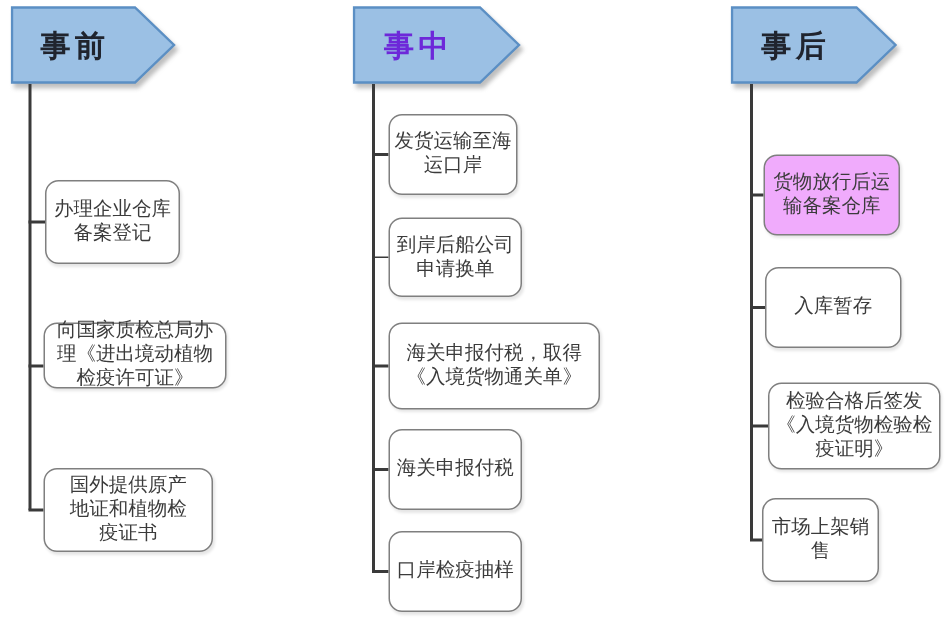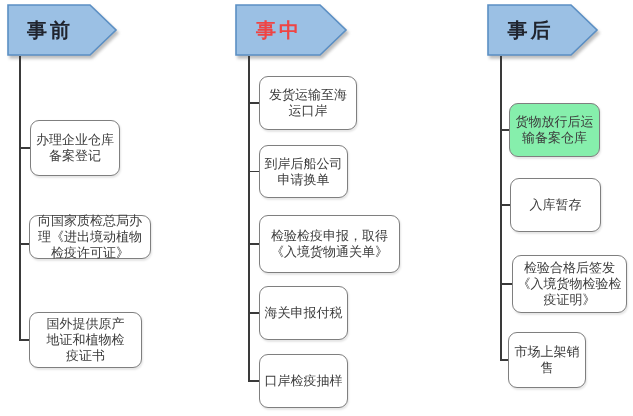--- a/index.html
+++ b/index.html
@@ -73,54 +73,54 @@
   <div class="node" style="left: 29px; top: 312px; width: 113px; height: 56px; border: 1.4px solid rgb(127, 127, 127); background: rgb(255, 255, 255); color: rgb(59, 59, 59);">国外提供原产
 地证和植物检
 疫证书</div>
 </div>
 
   <div class="column">
     <div class="arrow-wrap" style="left: 235px; top: 4px; width: 113px; height: 52px;">
       <svg class="arrow-svg" xmlns="http://www.w3.org/2000/svg" width="113" height="52">
         <polygon points="1,1 85,1 111,26 85,51 1,51" fill="#9BC0E4" stroke="#5B8FC4" stroke-width="1.6"></polygon>
       </svg>
-      <span class="arrow-label" style="width: 85px; color: #ef4444;">事中</span>
+      <span class="arrow-label" style="width: 85px; color: #6d28d9;">事中</span>
     </div>
     <div class="vline" style="left: 248px; top: 56px; height: 325px; background: rgb(58, 58, 58);"></div>
 
   <div class="stub" style="left: 248px; top: 102.2px; width: 11px; background: rgb(58, 58, 58);"></div>
-  <div class="node" style="left: 259px; top: 76px; width: 98px; height: 54px; border: 1.4px solid rgb(127, 127, 127); background: rgb(255, 255, 255); color: rgb(59, 59, 59);">发货运输至海
+  <div class="node" style="left: 259px; top: 76px; width: 86px; height: 54px; border: 1.4px solid rgb(127, 127, 127); background: rgb(255, 255, 255); color: rgb(59, 59, 59);">发货运输至海
 运口岸</div>
 
   <div class="stub" style="left: 248px; top: 170.7px; width: 11px; background: rgb(58, 58, 58);"></div>
   <div class="node" style="left: 259px; top: 145px; width: 89px; height: 53px; border: 1.4px solid rgb(127, 127, 127); background: rgb(255, 255, 255); color: rgb(59, 59, 59);">到岸后船公司
 申请换单</div>
 
   <div class="stub" style="left: 248px; top: 243.2px; width: 11px; background: rgb(58, 58, 58);"></div>
-  <div class="node" style="left: 259px; top: 215px; width: 141px; height: 58px; border: 1.4px solid rgb(127, 127, 127); background: rgb(255, 255, 255); color: rgb(59, 59, 59);">检验检疫申报，取得
+  <div class="node" style="left: 259px; top: 215px; width: 141px; height: 58px; border: 1.4px solid rgb(127, 127, 127); background: rgb(255, 255, 255); color: rgb(59, 59, 59);">海关申报付税，取得
 《入境货物通关单》</div>
 
   <div class="stub" style="left: 248px; top: 312.2px; width: 11px; background: rgb(58, 58, 58);"></div>
   <div class="node" style="left: 259px; top: 286px; width: 89px; height: 54px; border: 1.4px solid rgb(127, 127, 127); background: rgb(255, 255, 255); color: rgb(59, 59, 59);">海关申报付税</div>
 
   <div class="stub" style="left: 248px; top: 380.2px; width: 11px; background: rgb(58, 58, 58);"></div>
   <div class="node" style="left: 259px; top: 354px; width: 89px; height: 54px; border: 1.4px solid rgb(127, 127, 127); background: rgb(255, 255, 255); color: rgb(59, 59, 59);">口岸检疫抽样</div>
 </div>
 
   <div class="column">
     <div class="arrow-wrap" style="left: 487px; top: 4px; width: 112px; height: 52px;">
       <svg class="arrow-svg" xmlns="http://www.w3.org/2000/svg" width="112" height="52">
         <polygon points="1,1 84,1 110,26 84,51 1,51" fill="#9BC0E4" stroke="#5B8FC4" stroke-width="1.6"></polygon>
       </svg>
       <span class="arrow-label" style="width: 84px; color: rgb(32, 36, 46);">事后</span>
     </div>
     <div class="vline" style="left: 500px; top: 56px; height: 304px; background: rgb(58, 58, 58);"></div>
 
   <div class="stub" style="left: 500px; top: 129.2px; width: 9px; background: rgb(58, 58, 58);"></div>
-  <div class="node" style="left: 509px; top: 103px; width: 91px; height: 54px; border: 1.4px solid rgb(127, 127, 127); background: #86efac; color: rgb(59, 59, 59);">货物放行后运
+  <div class="node" style="left: 509px; top: 103px; width: 91px; height: 54px; border: 1.4px solid rgb(127, 127, 127); background: #f0abfc; color: rgb(59, 59, 59);">货物放行后运
 输备案仓库</div>
 
   <div class="stub" style="left: 500px; top: 204.2px; width: 10px; background: rgb(58, 58, 58);"></div>
   <div class="node" style="left: 510px; top: 178px; width: 91px; height: 54px; border: 1.4px solid rgb(127, 127, 127); background: rgb(255, 255, 255); color: rgb(59, 59, 59);">入库暂存</div>
 
   <div class="stub" style="left: 500px; top: 283.2px; width: 12px; background: rgb(58, 58, 58);"></div>
   <div class="node" style="left: 512px; top: 255px; width: 115px; height: 58px; border: 1.4px solid rgb(127, 127, 127); background: rgb(255, 255, 255); color: rgb(59, 59, 59);">检验合格后签发
 《入境货物检验检
 疫证明》</div>
 

